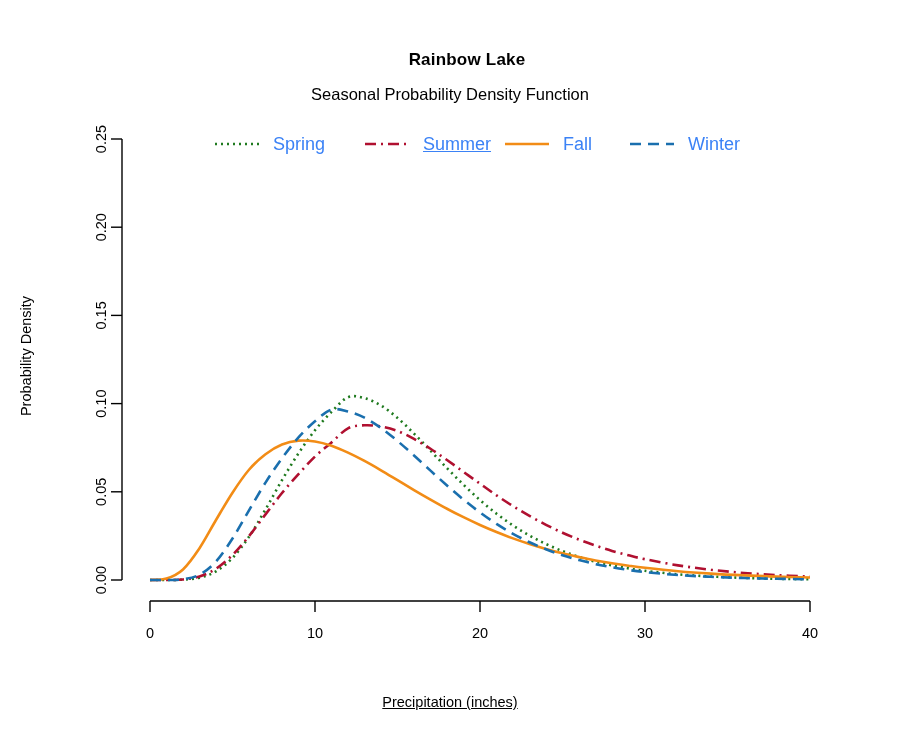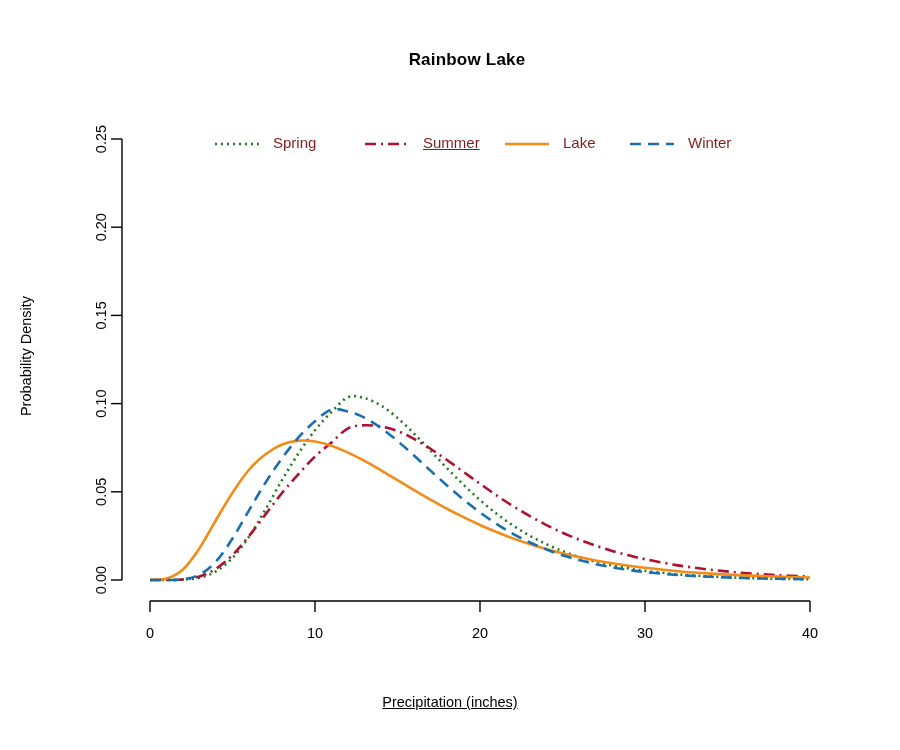--- a/index.html
+++ b/index.html
@@ -63,35 +63,36 @@
     left: 0;
     top: 0;
   }
   .tick-label {
     font-family: "Liberation Sans", sans-serif;
     font-size: 14.5px;
     fill: #000000;
   }
   .legend-label {
     position: absolute;
-    font-size: 15px;
-    color: #7f1d1d;
+    font-size: 18px;
+    color: #3b82f6;
     white-space: nowrap;
   }
   .legend-sample {
     position: absolute;
     height: 0;
   }
 </style>
 </head>
 <body>
 
 <div id="page">
 
   <div class="title-main">Rainbow Lake</div>
+  <div class="title-sub">Seasonal Probability Density Function</div>
 
   <svg class="plot-svg" id="plot-svg" width="900" height="750">
 
   <line x1="122" y1="139" x2="122" y2="580" stroke="#000" stroke-width="1.4"></line>
       <line x1="111" y1="580" x2="122" y2="580" stroke="#000" stroke-width="1.4"></line>
       <text x="102" y="580" class="tick-label" text-anchor="middle" dominant-baseline="middle" transform="rotate(-90 102 580)">0.00</text>
       <line x1="111" y1="491.8" x2="122" y2="491.8" stroke="#000" stroke-width="1.4"></line>
       <text x="102" y="491.8" class="tick-label" text-anchor="middle" dominant-baseline="middle" transform="rotate(-90 102 491.8)">0.05</text>
       <line x1="111" y1="403.6" x2="122" y2="403.6" stroke="#000" stroke-width="1.4"></line>
       <text x="102" y="403.6" class="tick-label" text-anchor="middle" dominant-baseline="middle" transform="rotate(-90 102 403.6)">0.10</text>
@@ -126,19 +127,19 @@
         <line x1="0" y1="6" x2="44" y2="6" stroke="#1f7a1f" stroke-width="2.6" stroke-dasharray="2,4"></line>
       </svg>
       <div class="legend-label" style="left: 273px; top: 134px;">Spring</div>
       <svg width="44" height="12" class="legend-sample" style="position: absolute; left: 365px; top: 138px; height: 12px;">
         <line x1="0" y1="6" x2="44" y2="6" stroke="#b01030" stroke-width="2.6" stroke-dasharray="11,5,2,5"></line>
       </svg>
       <div class="legend-label" style="left: 423px; top: 134px; text-decoration: underline;">Summer</div>
       <svg width="44" height="12" class="legend-sample" style="position: absolute; left: 505px; top: 138px; height: 12px;">
         <line x1="0" y1="6" x2="44" y2="6" stroke="#f28c16" stroke-width="2.6"></line>
       </svg>
-      <div class="legend-label" style="left: 563px; top: 134px;">Lake</div>
+      <div class="legend-label" style="left: 563px; top: 134px;">Fall</div>
       <svg width="44" height="12" class="legend-sample" style="position: absolute; left: 630px; top: 138px; height: 12px;">
         <line x1="0" y1="6" x2="44" y2="6" stroke="#1a6fae" stroke-width="2.6" stroke-dasharray="11,7"></line>
       </svg>
       <div class="legend-label" style="left: 688px; top: 134px;">Winter</div>
     </div>
 </div>
 
 </body></html>

